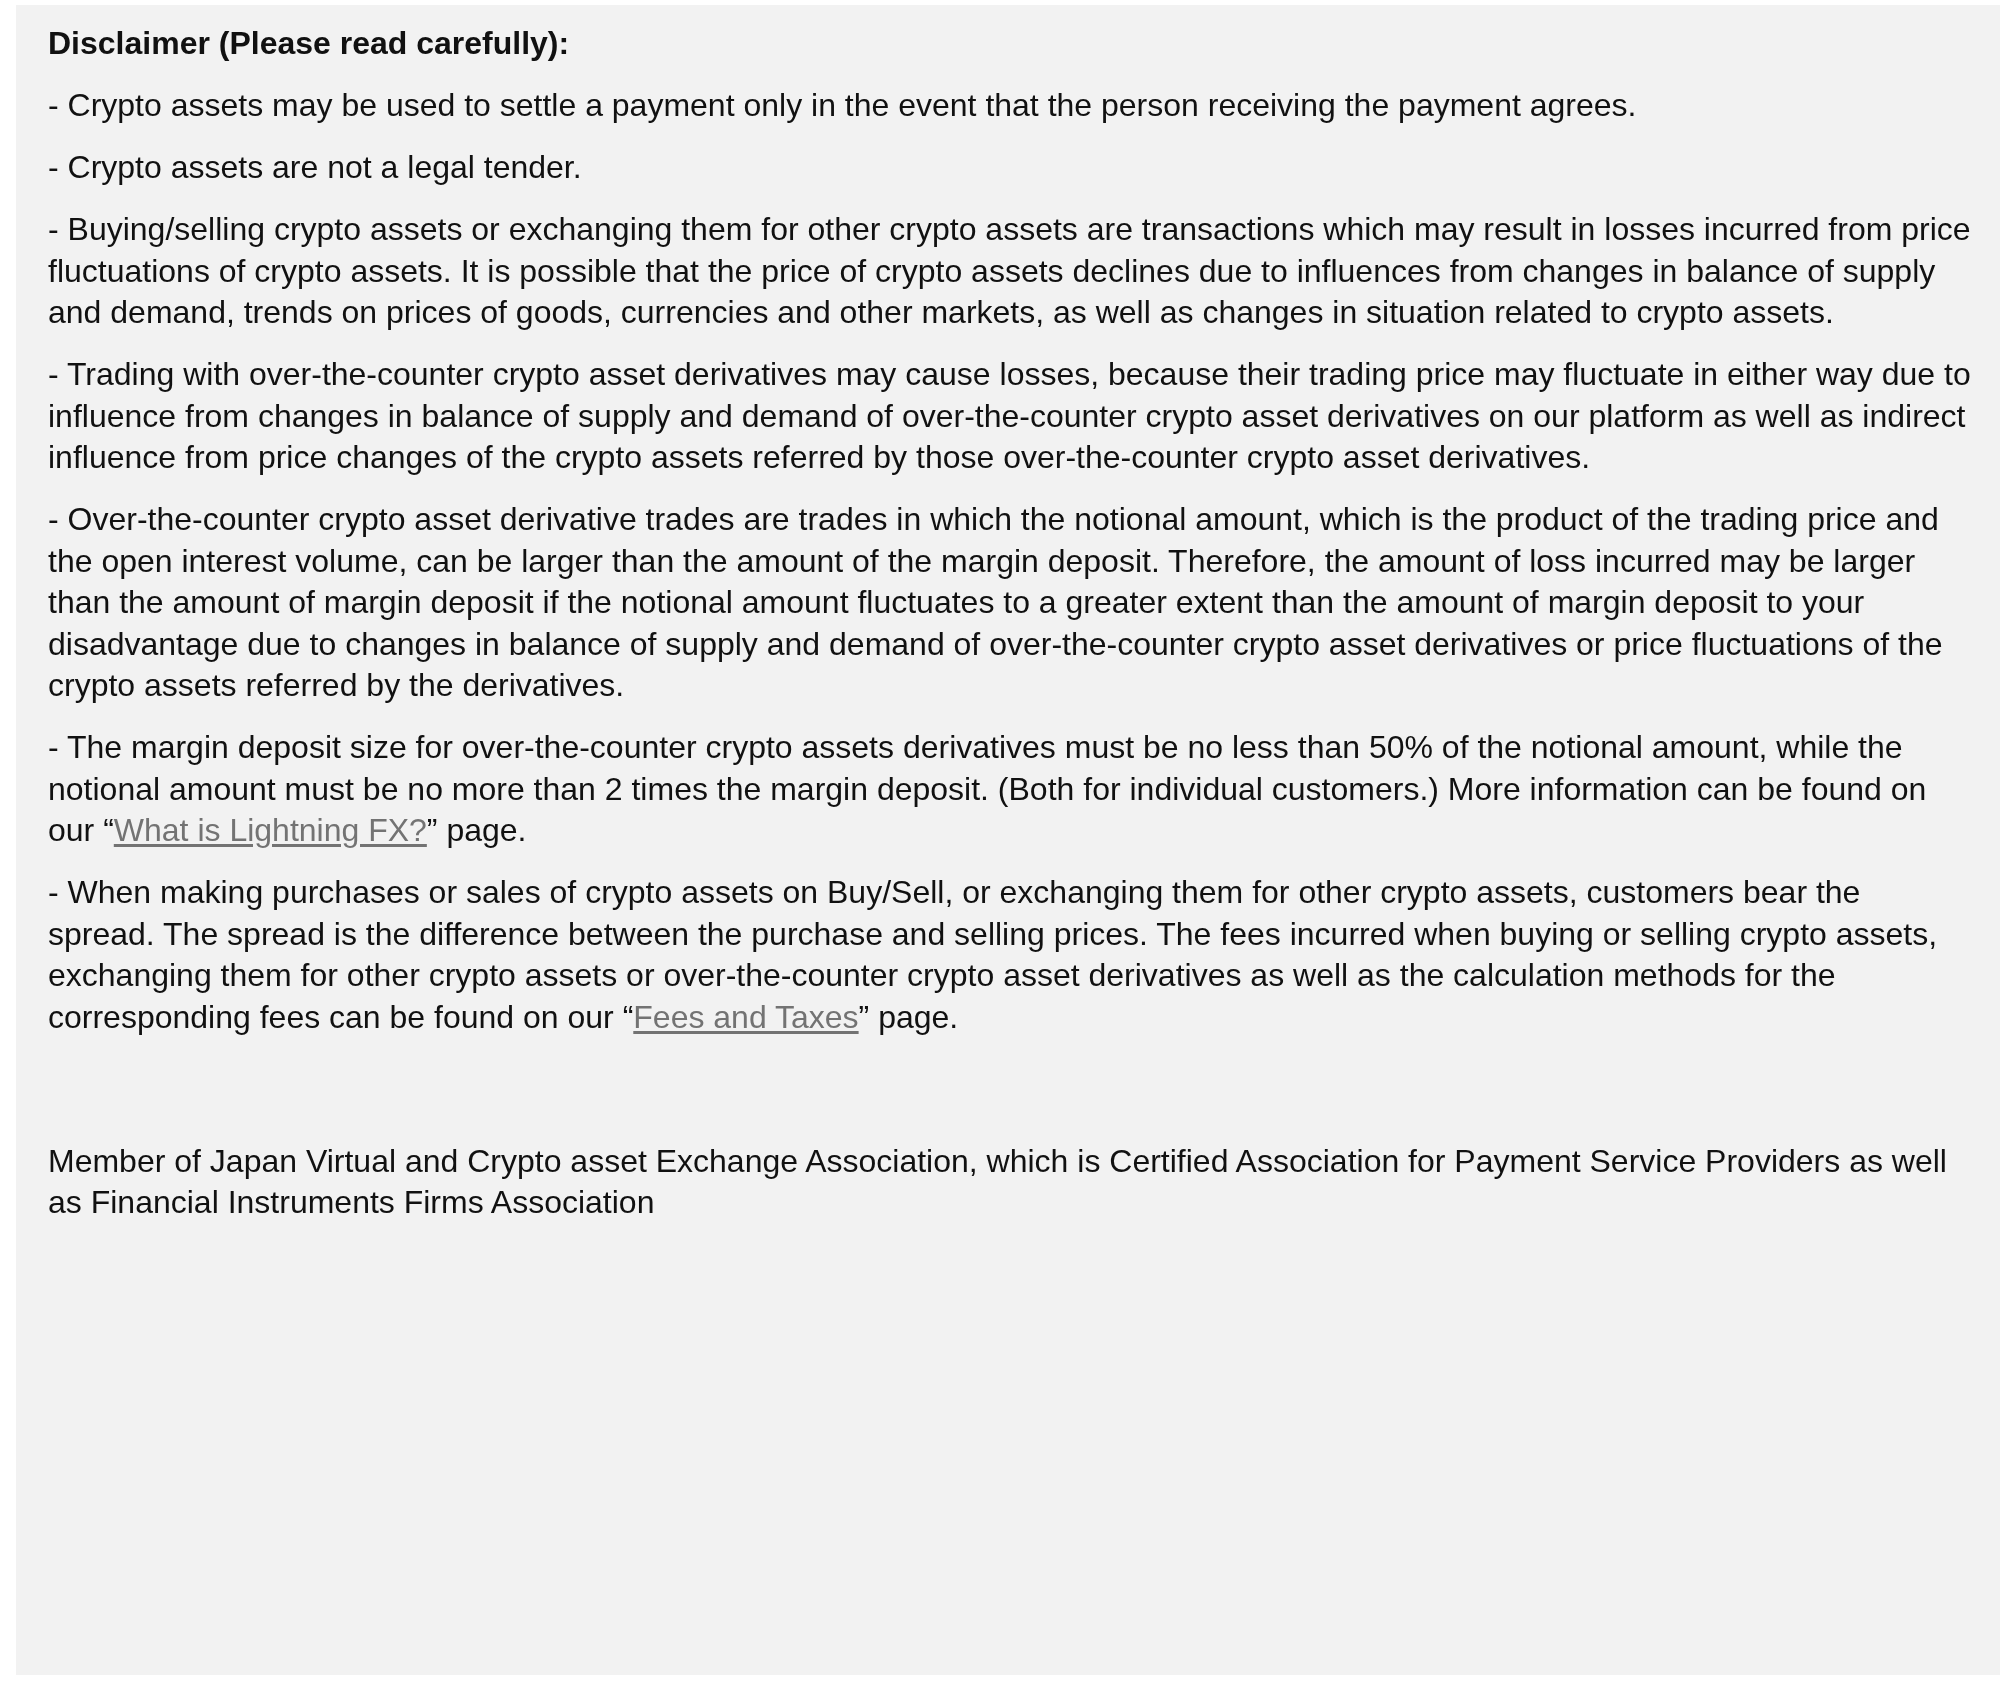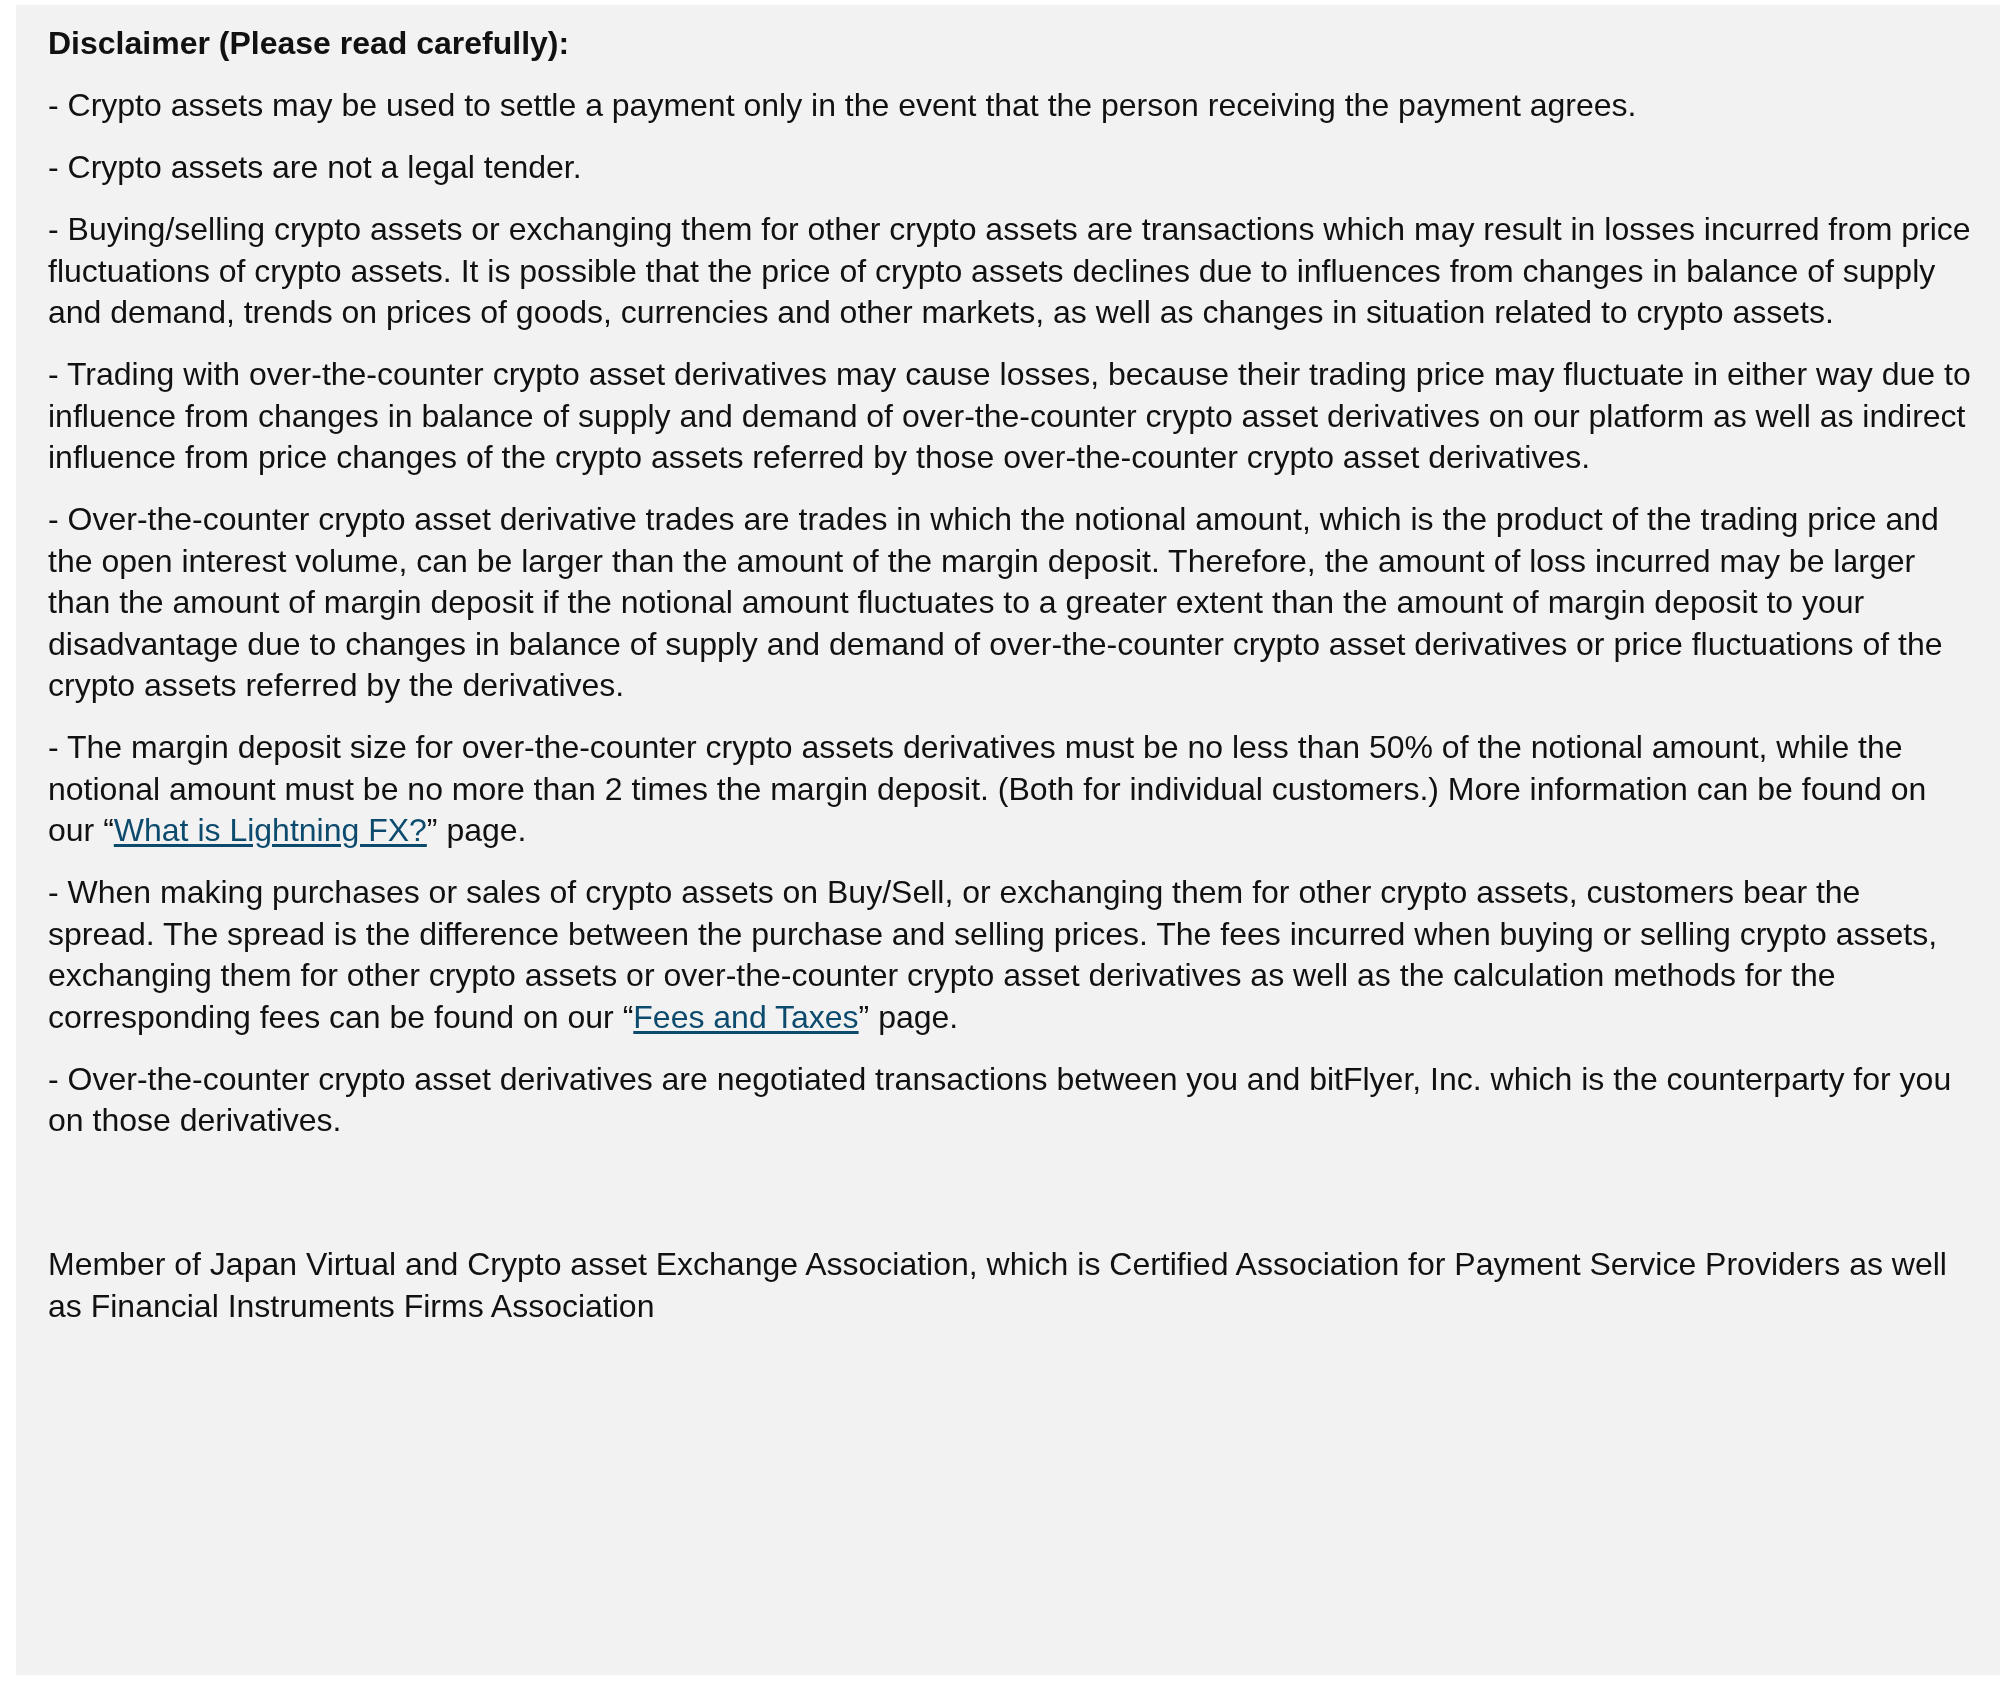--- a/index.html
+++ b/index.html
@@ -6,31 +6,30 @@
   body { width: 2000px; height: 1685px; position: relative; overflow: hidden; }
   .panel {
     position: absolute; left: 16px; top: 5px; width: 1988px; height: 1670px;
     background: #f2f2f2; box-sizing: border-box;
     padding: 18px 30px 0 32px;
     font-family: Liberation Sans, sans-serif;
     font-size: 32px; line-height: 41.5px; color: #111111;
   }
   .panel p { margin: 0 0 20.5px 0; }
   .title { font-weight: bold; }
-  a.link { color: #0c4a6e; text-decoration: underline; text-underline-offset: 3px; }
+  a.link { color: #737373; text-decoration: underline; text-underline-offset: 3px; }
   .spacer { height: 82px; }
 </style>
 </head>
 <body>
 
 <div class="panel">
   <p class="title">Disclaimer (Please read carefully):</p>
   <p>- Crypto assets may be used to settle a payment only in the event that the person receiving the payment agrees.</p>
   <p>- Crypto assets are not a legal tender.</p>
   <p>- Buying/selling crypto assets or exchanging them for other crypto assets are transactions which may result in losses incurred from price fluctuations of crypto assets. It is possible that the price of crypto assets declines due to influences from changes in balance of supply and demand, trends on prices of goods, currencies and other markets, as well as changes in situation related to crypto assets.</p>
   <p>- Trading with over-the-counter crypto asset derivatives may cause losses, because their trading price may fluctuate in either way due to influence from changes in balance of supply and demand of over-the-counter crypto asset derivatives on our platform as well as indirect influence from price changes of the crypto assets referred by those over-the-counter crypto asset derivatives.</p>
   <p>- Over-the-counter crypto asset derivative trades are trades in which the notional amount, which is the product of the trading price and the open interest volume, can be larger than the amount of the margin deposit. Therefore, the amount of loss incurred may be larger than the amount of margin deposit if the notional amount fluctuates to a greater extent than the amount of margin deposit to your disadvantage due to changes in balance of supply and demand of over-the-counter crypto asset derivatives or price fluctuations of the crypto assets referred by the derivatives.</p>
   <p><span>- The margin deposit size for over-the-counter crypto assets derivatives must be no less than 50% of the notional amount, while the notional amount must be no more than 2 times the margin deposit. (Both for individual customers.) More information can be found on our “</span><a class="link" href="#">What is Lightning FX?</a><span>” page.</span></p>
   <p><span>- When making purchases or sales of crypto assets on Buy/Sell, or exchanging them for other crypto assets, customers bear the spread. The spread is the difference between the purchase and selling prices. The fees incurred when buying or selling crypto assets, exchanging them for other crypto assets or over-the-counter crypto asset derivatives as well as the calculation methods for the corresponding fees can be found on our “</span><a class="link" href="#">Fees and Taxes</a><span>” page.</span></p>
-  <p>- Over-the-counter crypto asset derivatives are negotiated transactions between you and bitFlyer, Inc. which is the counterparty for you on those derivatives.</p>
   <div class="spacer"></div>
   <p>Member of Japan Virtual and Crypto asset Exchange Association, which is Certified Association for Payment Service Providers as well as Financial Instruments Firms Association</p>
 </div>
 
 </body></html>

